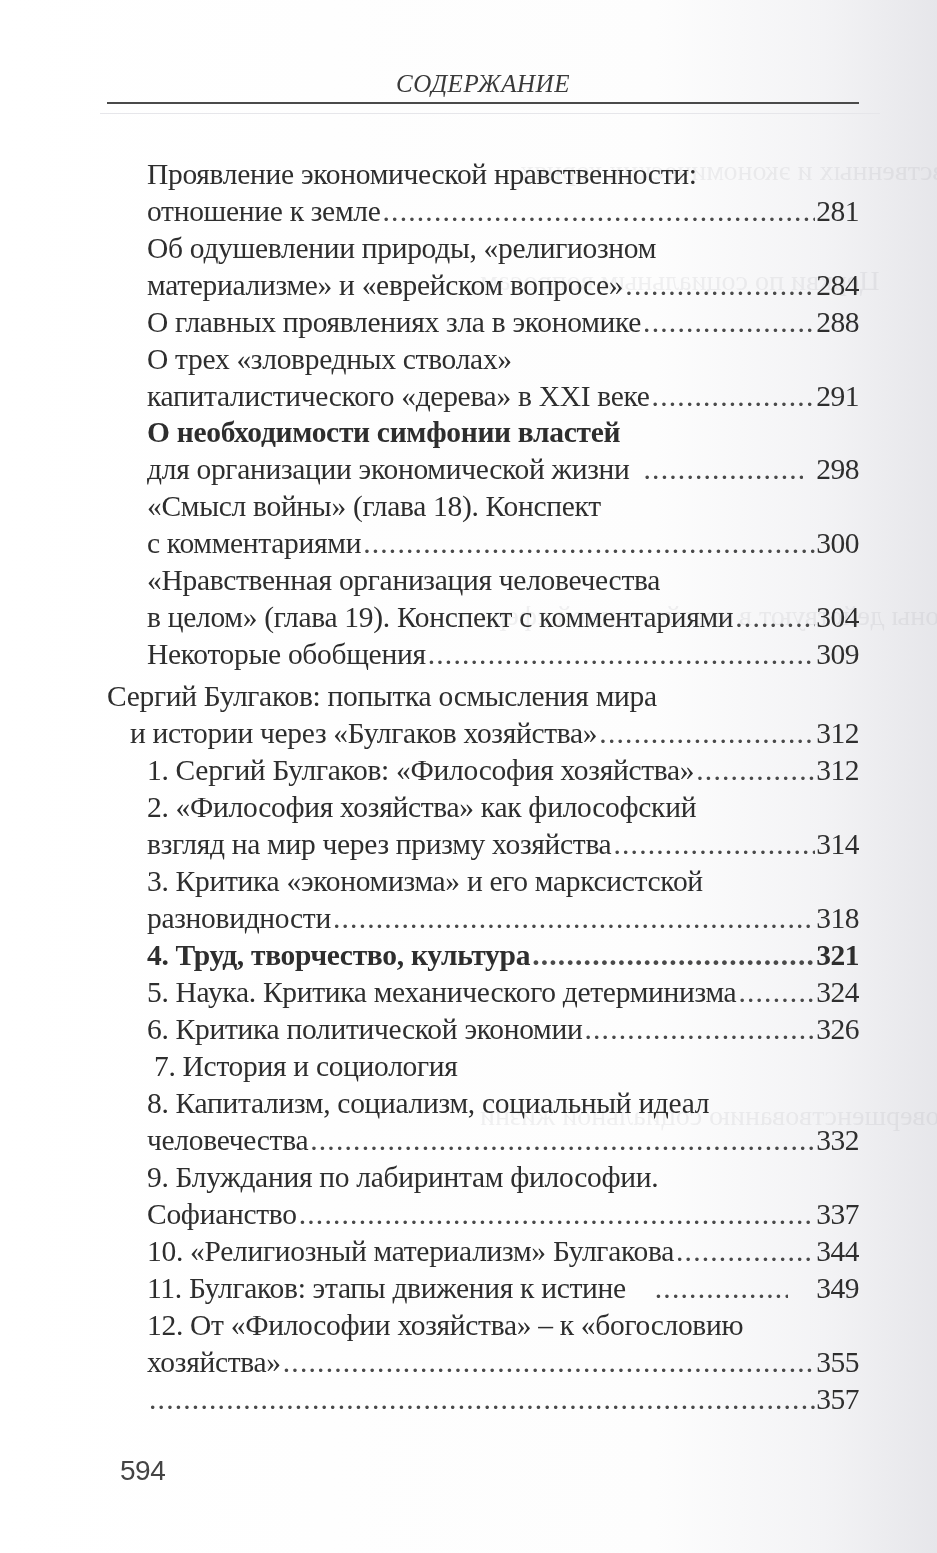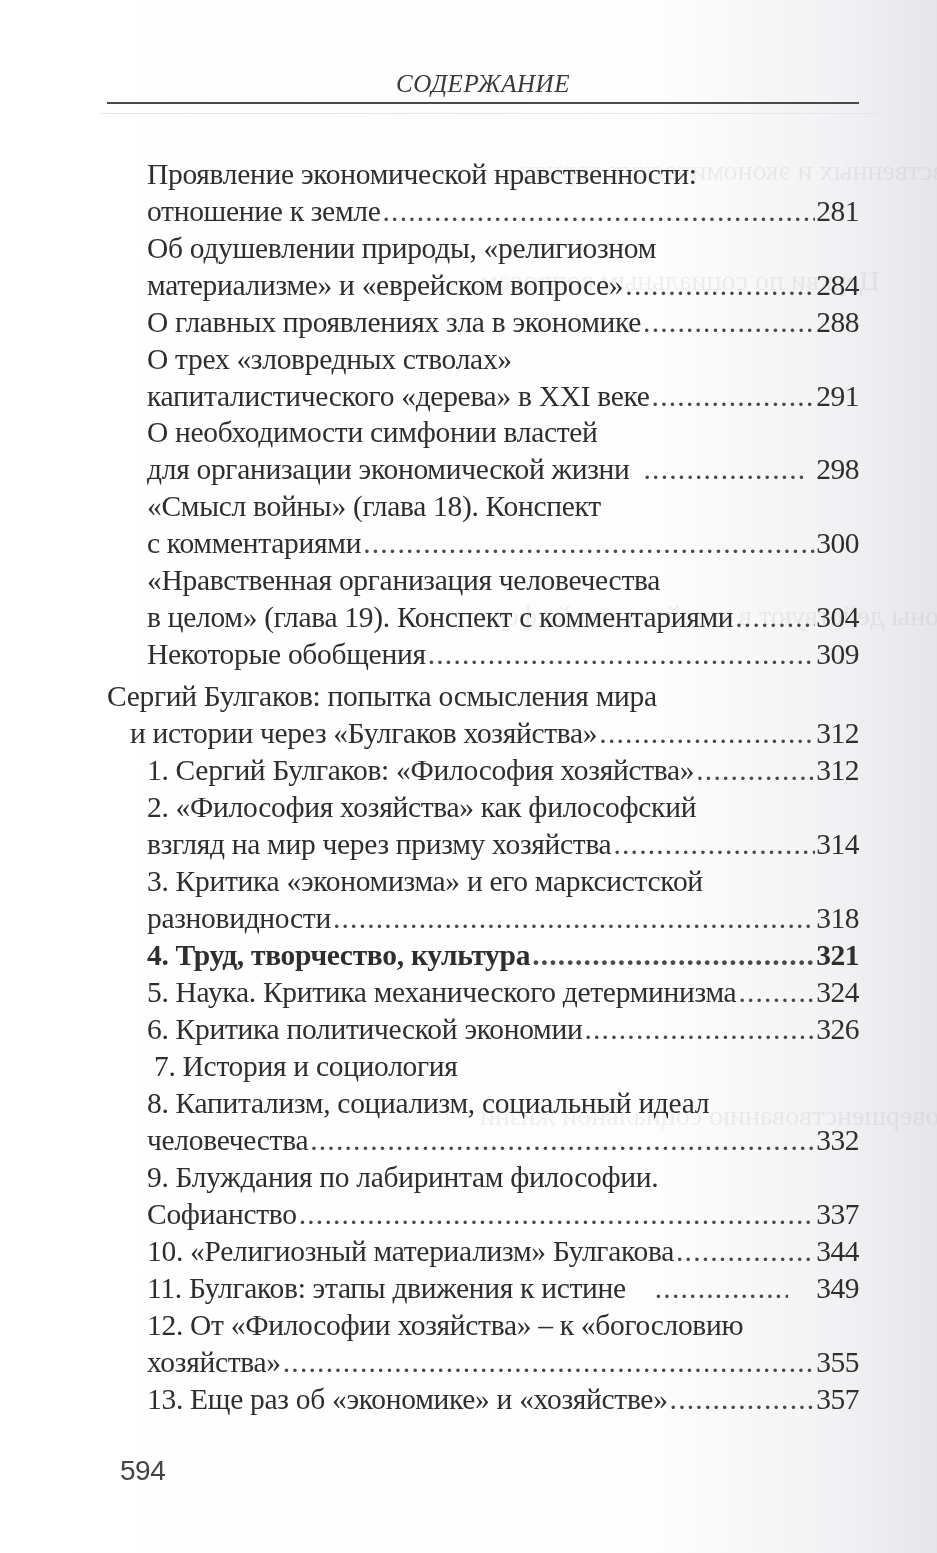--- a/index.html
+++ b/index.html
@@ -90,21 +90,21 @@
 
     <div class="toc-line" style="left:147px; width:712px; top:340px;">
       <span class="txt">О трех «зловредных стволах»</span>
     </div>
     <div class="toc-line" style="left:147px; width:712px; top:377px;">
       <span class="txt">капиталистического «дерева» в XXI веке</span>
       <span class="dots"></span>
       <span class="pg">291</span>
     </div>
 
-    <div class="toc-line" style="left:147px; width:712px; top:413px;">
+    <div class="toc-line" style="left:147px; width:712px; top:413px;font-weight:bold;">
       <span class="txt">О необходимости симфонии властей</span>
     </div>
     <div class="toc-line" style="left:147px; width:712px; top:450px;gap:12px;">
       <span class="txt">для организации экономической жизни</span>
       <span class="dots"></span>
       <span class="pg">298</span>
     </div>
 
     <div class="toc-line" style="left:147px; width:712px; top:487px;">
       <span class="txt">«Смысл войны» (глава 18). Конспект</span>
@@ -220,21 +220,20 @@
     <div class="toc-line" style="left:147px; width:712px; top:1306px;">
       <span class="txt">12.  От «Философии хозяйства» – к «богословию</span>
     </div>
     <div class="toc-line" style="left:147px; width:712px; top:1343px;">
       <span class="txt">хозяйства»</span>
       <span class="dots"></span>
       <span class="pg">355</span>
     </div>
 
     <div class="toc-line" style="left:147px; width:712px; top:1380px;">
-      <span class="txt">13.  Еще раз об «экономике» и «хозяйстве»</span>
       <span class="dots"></span>
       <span class="pg">357</span>
     </div>
 
   </div>
 
   <div class="page-number">594</div>
 </div>
 
 </body></html>

